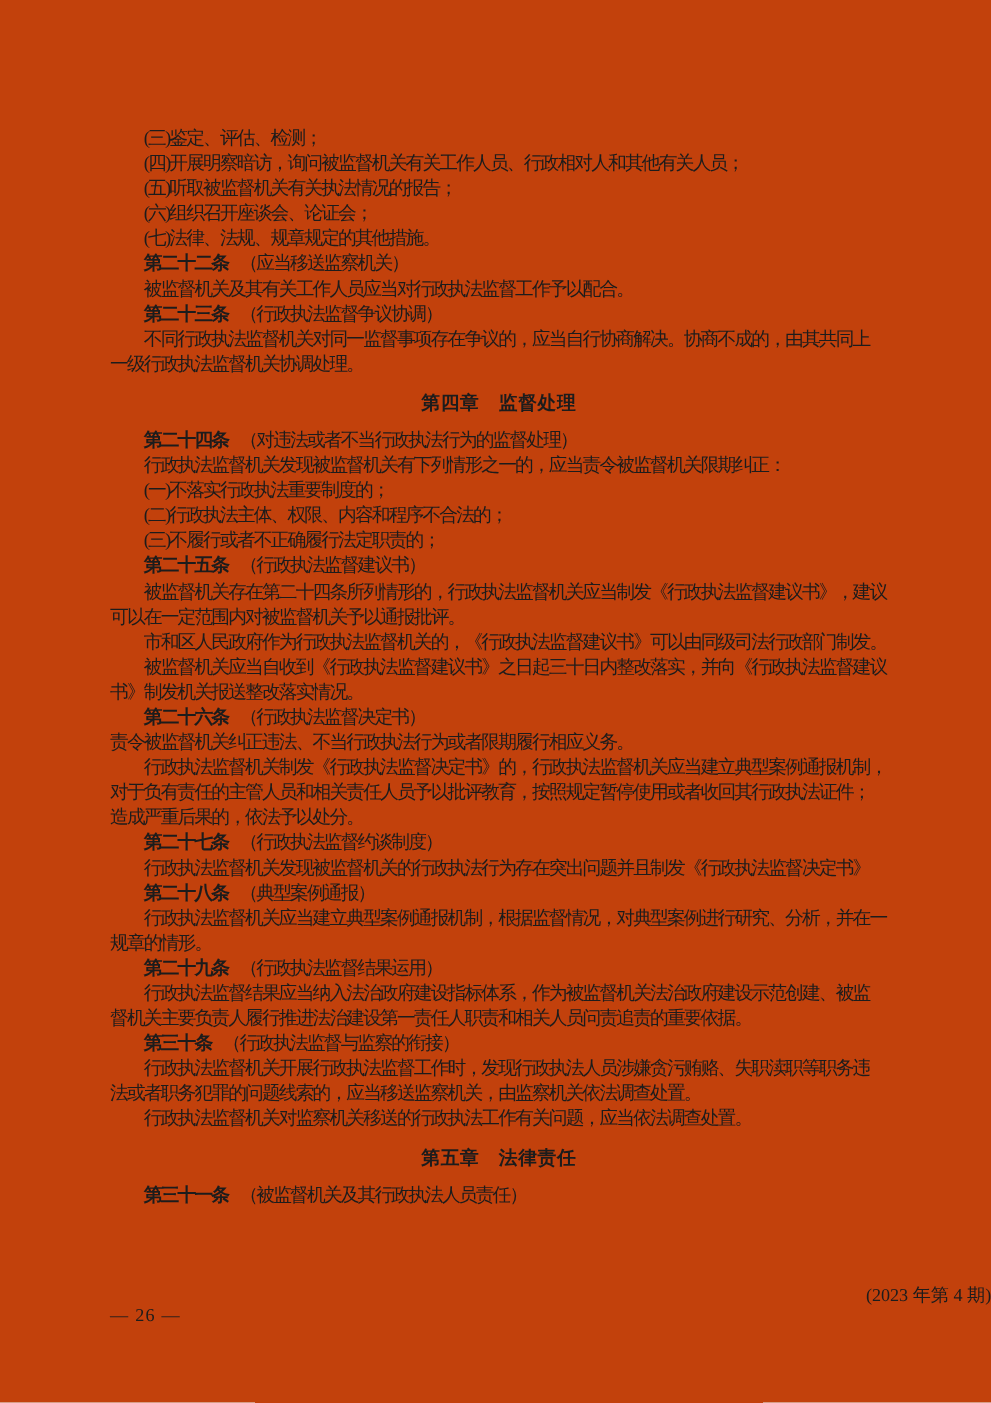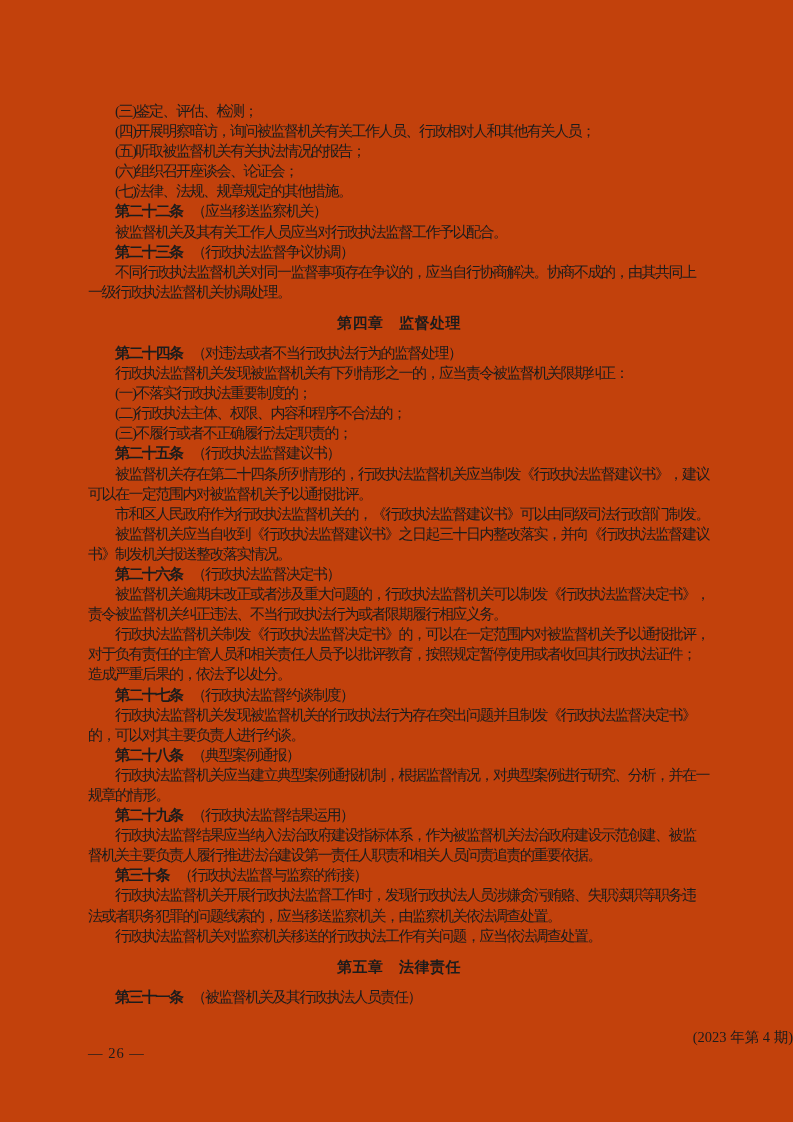--- a/index.html
+++ b/index.html
@@ -85,28 +85,26 @@
       <div class="line item">(一)不落实行政执法重要制度的；</div>
       <div class="line item">(二)行政执法主体、权限、内容和程序不合法的；</div>
       <div class="line item">(三)不履行或者不正确履行法定职责的；</div>
       <div class="line article"><span class="num">第二十五条</span><span class="title">（行政执法监督建议书）</span></div>
       <div class="line indent">被监督机关存在第二十四条所列情形的，行政执法监督机关应当制发《行政执法监督建议书》，建议</div>
       <div class="line flush">可以在一定范围内对被监督机关予以通报批评。</div>
       <div class="line indent">市和区人民政府作为行政执法监督机关的，《行政执法监督建议书》可以由同级司法行政部门制发。</div>
       <div class="line indent">被监督机关应当自收到《行政执法监督建议书》之日起三十日内整改落实，并向《行政执法监督建议</div>
       <div class="line flush">书》制发机关报送整改落实情况。</div>
       <div class="line article"><span class="num">第二十六条</span><span class="title">（行政执法监督决定书）</span></div>
-      <div class="line indent">被监督机关逾期未改正或者涉及重大问题的，行政执法监督机关可以制发《行政执法监督决定书》，</div>
       <div class="line flush">责令被监督机关纠正违法、不当行政执法行为或者限期履行相应义务。</div>
-      <div class="line indent">行政执法监督机关制发《行政执法监督决定书》的，可以在一定范围内对被监督机关予以通报批评，</div>
+      <div class="line indent">行政执法监督机关制发《行政执法监督决定书》的，行政执法监督机关应当建立典型案例通报机制，</div>
       <div class="line flush">对于负有责任的主管人员和相关责任人员予以批评教育，按照规定暂停使用或者收回其行政执法证件；</div>
       <div class="line flush">造成严重后果的，依法予以处分。</div>
       <div class="line article"><span class="num">第二十七条</span><span class="title">（行政执法监督约谈制度）</span></div>
       <div class="line indent">行政执法监督机关发现被监督机关的行政执法行为存在突出问题并且制发《行政执法监督决定书》</div>
-      <div class="line flush">的，可以对其主要负责人进行约谈。</div>
       <div class="line article"><span class="num">第二十八条</span><span class="title">（典型案例通报）</span></div>
       <div class="line indent">行政执法监督机关应当建立典型案例通报机制，根据监督情况，对典型案例进行研究、分析，并在一</div>
       <div class="line flush">规章的情形。</div>
       <div class="line article"><span class="num">第二十九条</span><span class="title">（行政执法监督结果运用）</span></div>
       <div class="line indent">行政执法监督结果应当纳入法治政府建设指标体系，作为被监督机关法治政府建设示范创建、被监</div>
       <div class="line flush">督机关主要负责人履行推进法治建设第一责任人职责和相关人员问责追责的重要依据。</div>
       <div class="line article"><span class="num">第三十条</span><span class="title">（行政执法监督与监察的衔接）</span></div>
       <div class="line indent">行政执法监督机关开展行政执法监督工作时，发现行政执法人员涉嫌贪污贿赂、失职渎职等职务违</div>
       <div class="line flush">法或者职务犯罪的问题线索的，应当移送监察机关，由监察机关依法调查处置。</div>
       <div class="line indent">行政执法监督机关对监察机关移送的行政执法工作有关问题，应当依法调查处置。</div>

